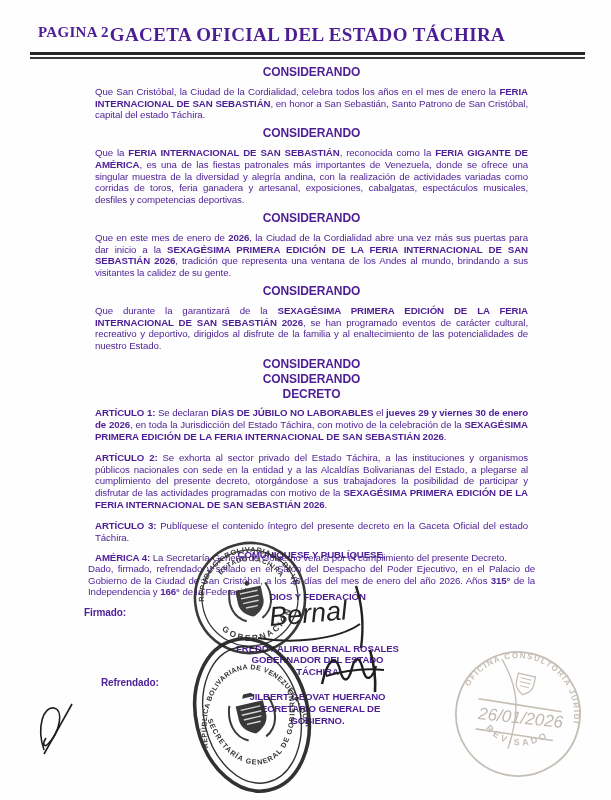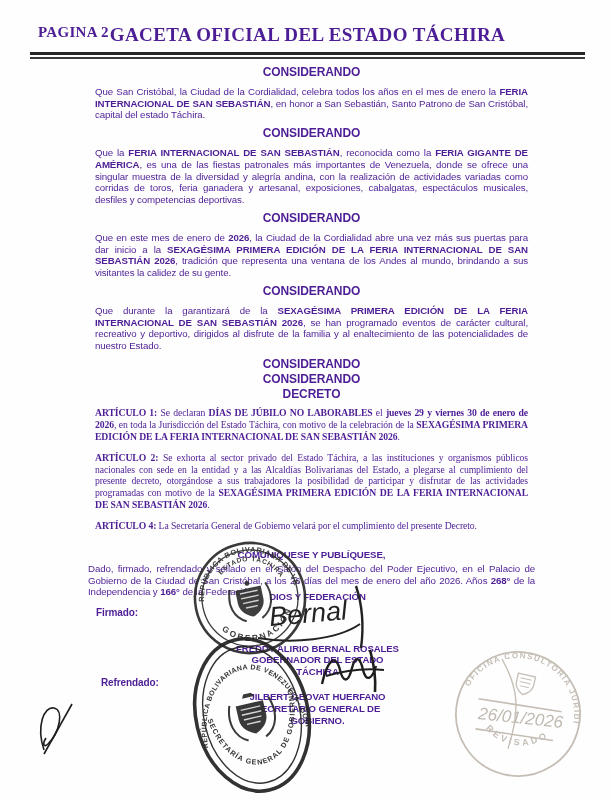--- a/index.html
+++ b/index.html
@@ -18,29 +18,29 @@
     font-family:"Liberation Serif",serif;font-weight:bold;font-size:19px;letter-spacing:.4px;
   }
   .rule{position:absolute;left:30px;right:26px;top:52px;height:7px;}
   .rule .r1{height:3px;background:#262626;}
   .rule .r2{height:2px;background:#3a3a3a;margin-top:1.5px;}
   
   .doc{position:absolute;left:88px;top:64px;width:447px;font-size:9.7px;line-height:11.8px;letter-spacing:-0.1px;}
   .doc h3{font-size:12px;text-align:center;margin:3px 0 1px 0;font-weight:bold;}
   .doc p{margin:7px;text-align:justify;}
   .doc section{margin-bottom:2px;}
-  .doc section.decreto p{margin-bottom:9px;font-family:Liberation Serif, serif;}
+  .doc section.decreto p{margin-bottom:9px;}
   .doc section.decreto p:last-child{margin-bottom:0;}
   .b{font-weight:bold;}
   
   .closing{position:absolute;left:88px;top:549px;width:447px;font-size:9.7px;line-height:11.8px;letter-spacing:-0.1px;}
   .closing .comu{text-align:center;font-weight:bold;margin:0 0 2px 0;}
   .closing .dado{margin:0;text-align:justify;}
   .lbl{position:absolute;font-size:10px;font-weight:bold;letter-spacing:-0.1px;}
-  .lbl-firmado{left:96px;top:607px;}
+  .lbl-firmado{left:84px;top:607px;}
   .lbl-refrendado{left:101px;top:677px;}
   
   .sigblock{position:absolute;left:195px;top:591px;width:245px;text-align:center;
     font-size:9.6px;font-weight:bold;line-height:11.6px;letter-spacing:-0.1px;}
   .sigblock .motto{margin-bottom:40px;}
   .sigblock .gap2{height:14px;}
   .ov{position:absolute;pointer-events:none;}
   .stampA{left:191px;top:536px;transform:rotate(-12deg);opacity:.92;}
   .stampB{left:190px;top:633px;transform:rotate(-13deg);opacity:.93;}
   .stampC{left:450px;top:646px;transform:rotate(13deg);opacity:.62;}
@@ -83,27 +83,28 @@
       <section class="considerando">
         <h3>CONSIDERANDO</h3>
       </section>
       <section class="considerando">
         <h3>CONSIDERANDO</h3>
       </section>
       <section class="decreto">
         <h3>DECRETO</h3>
         <p><span class="b">ARTÍCULO 1:</span><span> Se declaran </span><span class="b">DÍAS DE JÚBILO NO LABORABLES</span><span> el </span><span class="b">jueves 29 y viernes 30 de enero de 2026</span><span>, en toda la Jurisdicción del Estado Táchira, con motivo de la celebración de la </span><span class="b">SEXAGÉSIMA PRIMERA EDICIÓN DE LA FERIA INTERNACIONAL DE SAN SEBASTIÁN 2026</span><span>.</span></p>
         <p><span class="b">ARTÍCULO 2:</span><span> Se exhorta  al sector privado del Estado Táchira, a las instituciones y organismos públicos nacionales con sede en la entidad y  a las Alcaldías Bolivarianas  del Estado, a plegarse al cumplimiento del presente decreto, otorgándose a sus trabajadores  la posibilidad de participar  y disfrutar de las actividades programadas con motivo de la </span><span class="b">SEXAGÉSIMA PRIMERA EDICIÓN DE LA FERIA INTERNACIONAL DE SAN SEBASTIÁN 2026</span><span>.</span></p>
-        <p><span class="b">ARTÍCULO 4:</span><span> La Secretaría General de Gobierno velará por el cumplimiento del presente Decreto.</span></p>
+        <p><span class="b">ARTÍCULO 3:</span><span> Publíquese el contenido íntegro del presente decreto en la Gaceta Oficial del estado Táchira.</span></p>
+        <p><span class="b">AMÉRICA 4:</span><span> La Secretaría General de Gobierno velará por el cumplimiento del presente Decreto.</span></p>
       </section>
     </main>
 
   <div class="closing">
     <p class="comu">COMUNÍQUESE Y PUBLÍQUESE,</p>
-    <p class="dado"><span>Dado, firmado, refrendado y sellado en el Salón del Despacho del Poder Ejecutivo, en el Palacio de Gobierno de la Ciudad de San Cristóbal, a los 26 días del mes de enero del año 2026. Años </span><span class="b">268°</span><span> de la Independencia y </span><span class="b">166°</span><span> de la Federación.</span></p>
+    <p class="dado"><span>Dado, firmado, refrendado y sellado en el Salón del Despacho del Poder Ejecutivo, en el Palacio de Gobierno de la Ciudad de San Cristóbal, a los 26 días del mes de enero del año 2026. Años </span><span class="b">315°</span><span> de la Independencia y </span><span class="b">166°</span><span> de la Federación.</span></p>
   </div>
 
   <span class="lbl lbl-firmado">Firmado:</span>
   <span class="lbl lbl-refrendado">Refrendado:</span>
 
   <div class="sigblock">
     <div class="motto">DIOS Y  FEDERACIÓN</div>
     <div>FREDDY ALIRIO BERNAL ROSALES</div>
     <div>GOBERNADOR DEL ESTADO</div>
     <div>TÁCHIRA</div>

